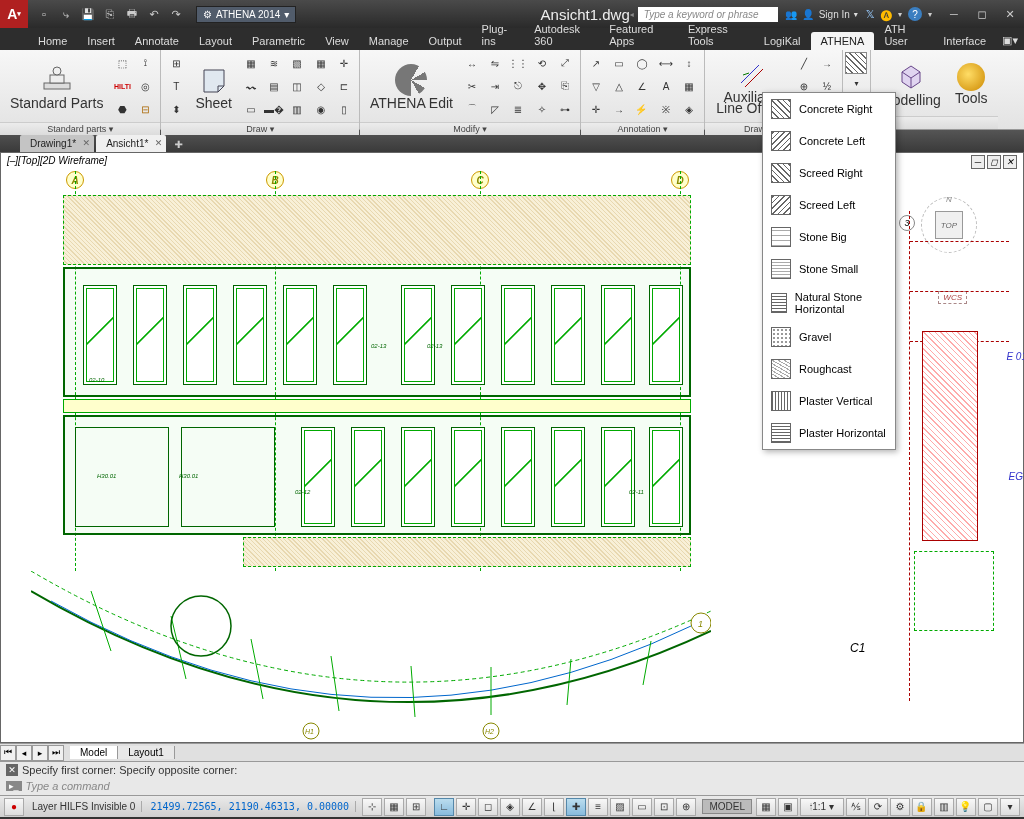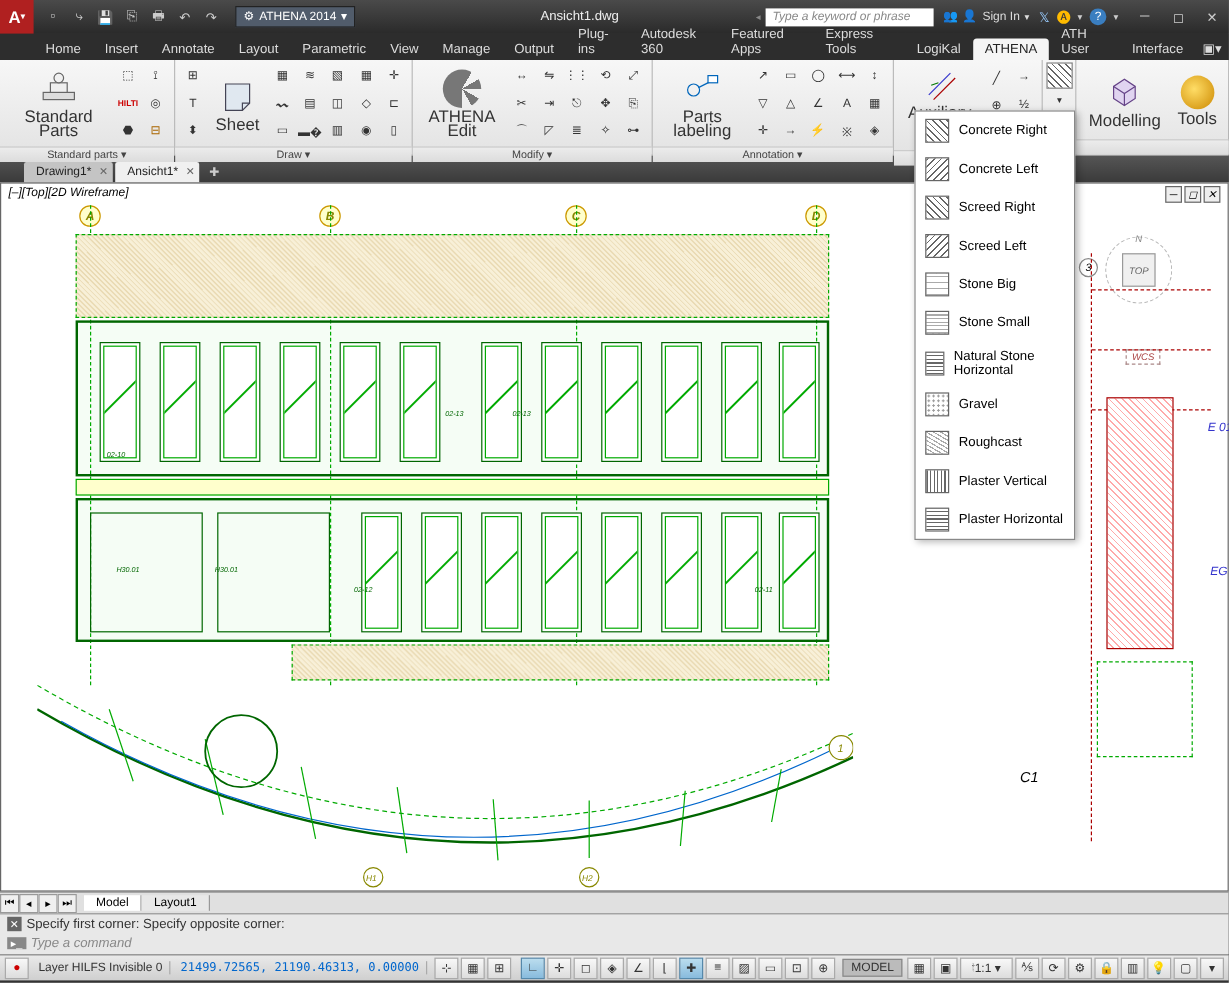--- a/index.html
+++ b/index.html
@@ -4,21 +4,21 @@
   <style>
     * { margin: 0; padding: 0; box-sizing: border-box; font-family: "Segoe UI", Arial, sans-serif; }
     body { width: 1024px; height: 819px; overflow: hidden; background: #333; position: relative; }
 
     
     .titlebar { height: 28px; background: linear-gradient(#4a4a4a, #2a2a2a); display: flex; align-items: center; color: #ccc; font-size: 11px; }
     .app-logo { width: 28px; height: 28px; background: #b02020; display: flex; align-items: center; justify-content: center; color: white; font-weight: bold; font-size: 14px; margin-right: 2px; }
     .qat { display: flex; align-items: center; gap: 2px; padding: 0 4px; }
     .qat-btn { width: 20px; height: 20px; display: flex; align-items: center; justify-content: center; color: #ccc; cursor: pointer; }
     .workspace-dd { background: #515c6b; border: 1px solid #222; padding: 2px 6px; font-size: 10px; color: #fff; margin-left: 6px; display: flex; align-items: center; gap: 4px; }
-    .title-center { flex: 1; text-align: center; color: #eee; font-size: 11px; padding-left: 40px; }
+    .title-center { flex: 1; text-align: right; color: #eee; font-size: 15px; padding-left: 40px; }
     .search-box { background: #fff; color: #888; font-size: 10px; padding: 2px 6px; width: 140px; margin-right: 8px; font-style: italic; }
     .signin { display: flex; align-items: center; gap: 4px; font-size: 10px; color: #ddd; margin-right: 8px; }
     .infocenter { display: flex; align-items: center; gap: 6px; margin-right: 8px; color: #88c; }
     .wincontrols { display: flex; }
     .winbtn { width: 28px; height: 20px; display: flex; align-items: center; justify-content: center; color: #ccc; cursor: pointer; }
 
     
     .menutabs { height: 22px; background: #2d2d2d; display: flex; align-items: flex-end; padding-left: 28px; font-size: 11px; }
     .menutab { padding: 3px 10px; color: #ddd; cursor: pointer; }
     .menutab.active { background: #f5f5f5; color: #222; border-radius: 3px 3px 0 0; }
@@ -257,30 +257,20 @@
           <div class="smbtn">⎘</div>
         <div class="smbtn">✧</div>
           <div class="smbtn">⊶</div>
       </div>
     </div>
     <div class="panel-title">Modify ▾</div>
   </div>
 
   <div class="panel">
     <div class="panel-body">
-      <div class="bigbtn">
-        <div class="ico">
-            <svg width="30" height="30">
-              <circle cx="8" cy="16" r="5" fill="none" stroke="#06b"></circle>
-              <path d="M12 14 L24 8" stroke="#06b"></path>
-              <rect x="20" y="4" width="8" height="6" fill="#fff" stroke="#06b"></rect>
-            </svg>
-          </div>
-        <div class="lbl">Parts labeling</div>
-      </div>
       <div class="smgrid">
         <div class="smbtn">↗</div>
           <div class="smbtn">▭</div>
           <div class="smbtn">◯</div>
         <div class="smbtn">▽</div>
           <div class="smbtn">△</div>
           <div class="smbtn">∠</div>
         <div class="smbtn">✛</div>
           <div class="smbtn">→</div>
           <div class="smbtn">⚡</div>

